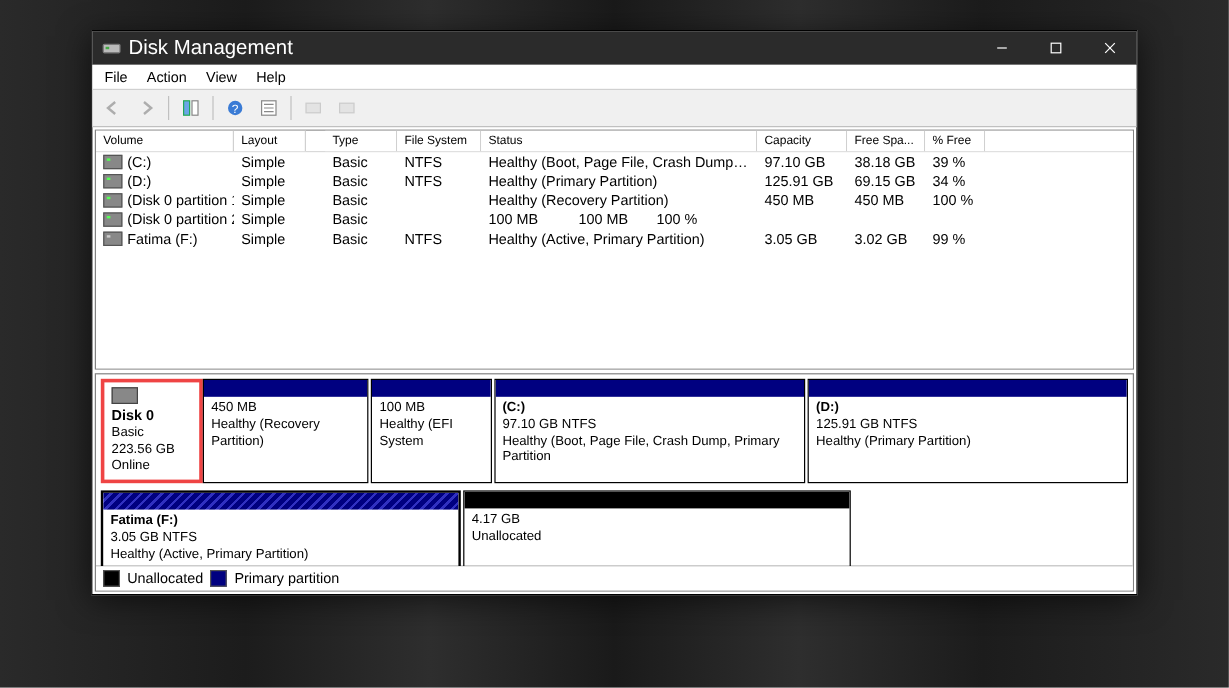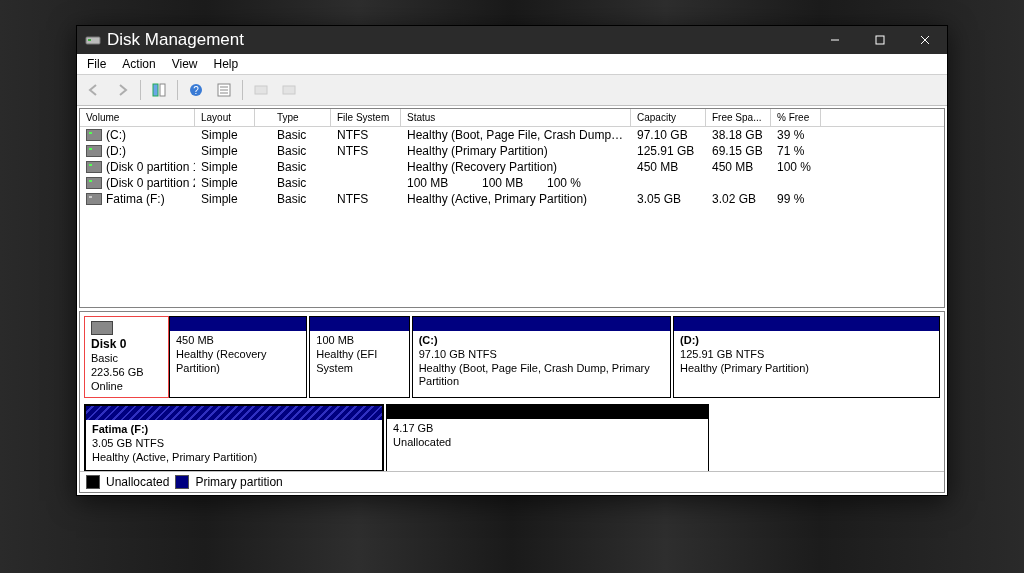--- a/index.html
+++ b/index.html
@@ -63,21 +63,21 @@
   .c-fs { width:70px; }
   .c-status { width:230px; }
   .c-cap { width:75px; }
   .c-free { width:65px; }
   .c-pct { width:50px; }
 
   
   .graphical-wrap { border:1px solid #828282; margin-top:3px; background:#fff; position:relative;}
   .disk-area { height:155px; overflow-y:scroll; padding:4px 4px 0 4px;}
   .disk-row { display:flex; margin-bottom:6px; }
-  .disk-label { width:85px; border:1px solid #ef4444; padding:4px 6px; font-size:11px; line-height:1.25; background:#fff; box-sizing:border-box;}
+  .disk-label { width:85px; border:3px solid #ef4444; padding:4px 6px; font-size:11px; line-height:1.25; background:#fff; box-sizing:border-box;}
   .disk-label .dicon { width:20px; height:12px; background:#888; border:1px solid #444; display:block; margin-bottom:2px;}
   .disk-label b { font-weight:bold; font-size:12px;}
   .disk-parts { flex:1; display:flex; gap:2px; }
   .part { border:1px solid #000; display:flex; flex-direction:column; font-size:11px; line-height:1.25; overflow:hidden; min-width:0;}
   .part .stripe { height:14px; flex-shrink:0; width:100%;}
   .part .plabel { padding:3px 6px 5px 6px; overflow:hidden;}
   .stripe-primary { background:#000080; }
   .stripe-unalloc { background:#000; }
   .part.selected { border:2px solid #000; }
   .part.selected .stripe { background: repeating-linear-gradient(135deg,#000080 0,#000080 4px,#3030c0 4px,#3030c0 6px); }
@@ -204,21 +204,21 @@
             <div class="vcell c-vol volname">
               <span class="drive-ico"></span>
               <span>(D:)</span>
             </div>
             <div class="vcell c-layout">Simple</div>
             <div class="vcell c-type">Basic</div>
             <div class="vcell c-fs">NTFS</div>
             <div class="vcell c-status">Healthy (Primary Partition)</div>
             <div class="vcell c-cap">125.91 GB</div>
             <div class="vcell c-free">69.15 GB</div>
-            <div class="vcell c-pct">71 %</div>
+            <div class="vcell c-pct">34 %</div>
           </div>
           <div class="vrow">
             <div class="vcell c-vol volname">
               <span class="drive-ico"></span>
               <span>(Disk 0 partition 1)</span>
             </div>
             <div class="vcell c-layout">Simple</div>
             <div class="vcell c-type">Basic</div>
             <div class="vcell c-fs"></div>
             <div class="vcell c-status">Healthy (Recovery Partition)</div>

